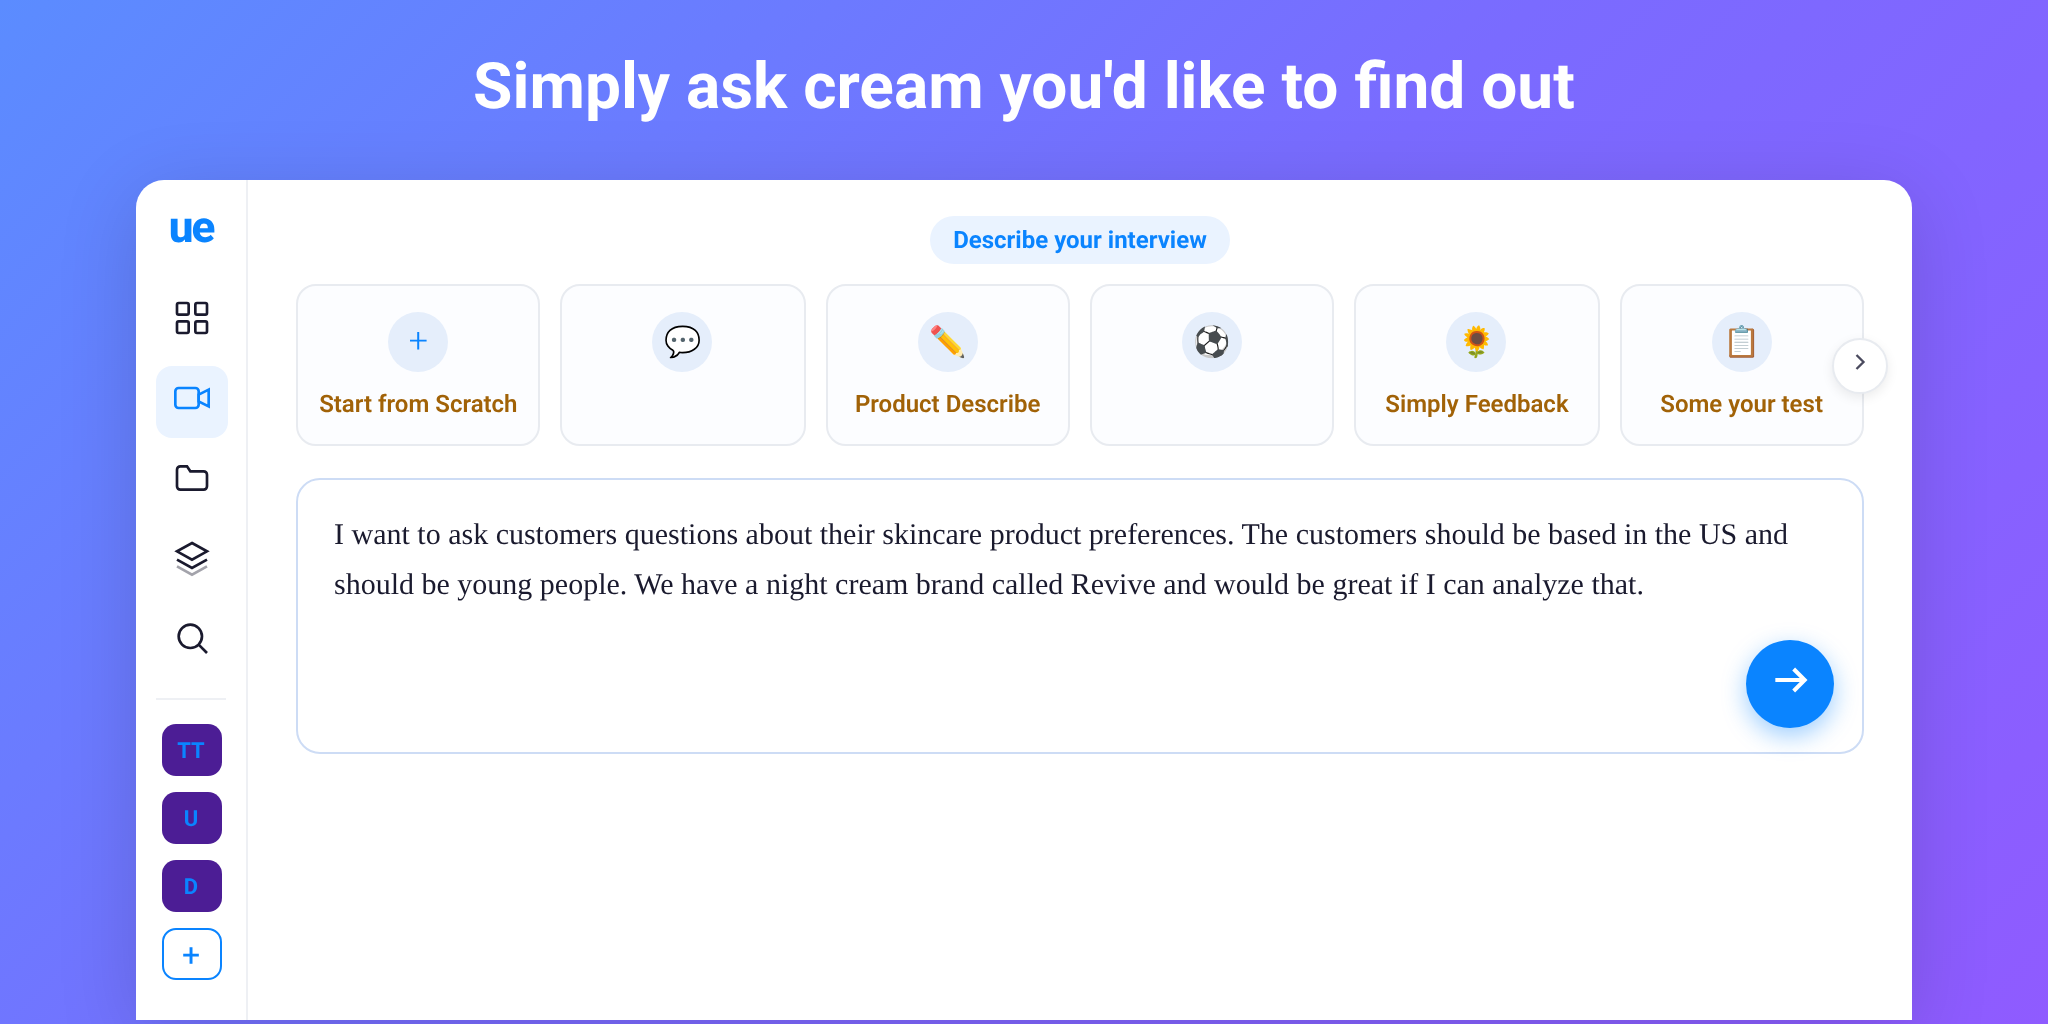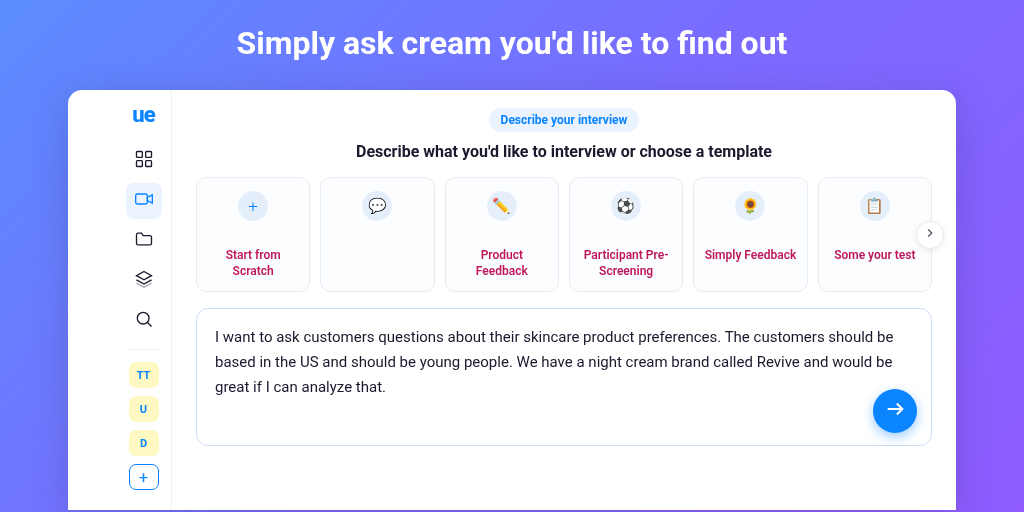--- a/index.html
+++ b/index.html
@@ -14,21 +14,20 @@
   color: #fff; font-size: 32px; font-weight: 700;
   margin-top: 24px; margin-bottom: 28px;
   text-align: center;
 }
 .app-window {
   width: 888px; background: #fff;
   border-radius: 14px 14px 0 0;
   box-shadow: 0 8px 40px rgba(0,0,0,0.15);
   display: flex; overflow: hidden;
   height: 420px;
-  padding-left: 48px;
 }
 .sidebar {
   width: 56px; border-right: 1px solid #eef0f4;
   display: flex; flex-direction: column;
   padding: 12px 0;
 }
 .sidebar-logo {
   color: #0a84ff; font-weight: 800; font-size: 22px;
   text-align: center; margin-bottom: 14px;
   letter-spacing: -1px;
@@ -39,21 +38,21 @@
   border-radius: 8px; cursor: pointer;
 }
 .sidebar-icon.active { background: #eaf3ff; }
 .sidebar-icon svg { width: 20px; height: 20px; stroke: #1a1a2e; fill: none; stroke-width: 1.6; }
 .sidebar-icon.active svg { stroke: #0a84ff; }
 .sidebar-divider {
   height: 1px; background: #eef0f4; margin: 8px 10px;
 }
 .sidebar-badge {
   width: 30px; height: 26px; margin: 4px auto;
-  border-radius: 7px; background: #fef9c3;
+  border-radius: 7px; background: #4c1d95;
   color: #0a84ff; font-size: 11px; font-weight: 700;
   display: flex; align-items: center; justify-content: center;
   cursor: pointer;
 }
 .sidebar-add {
   width: 30px; height: 26px; margin: 4px auto;
   border-radius: 7px; border: 1.5px solid #0a84ff;
   color: #0a84ff; font-size: 16px; font-weight: 400;
   display: flex; align-items: center; justify-content: center;
   cursor: pointer;
@@ -85,37 +84,38 @@
 }
 .template-card:last-child { opacity: 0.55; }
 .template-icon {
   width: 30px; height: 30px; border-radius: 50%;
   background: #e5eefb;
   display: flex; align-items: center; justify-content: center;
   font-size: 15px; margin-bottom: 8px;
 }
 .template-icon.plus { color: #0a84ff; font-size: 17px; font-weight: 300; }
 .template-label {
-  font-size: 12px; font-weight: 600; color: #be185d;
-  text-align: center; line-height: 1.35; margin-top: 18px;
+  font-size: 12px; font-weight: 600; color: #a16207;
+  text-align: center; line-height: 1.35;
 }
 .template-card:last-child .template-label { color: #8a93a5; }
 .scroll-btn {
   position: absolute; right: -12px; top: 50%; transform: translateY(-50%);
   width: 28px; height: 28px; border-radius: 50%;
   background: #fff; border: 1px solid #e8ebf0;
   box-shadow: 0 2px 6px rgba(0,0,0,0.08);
   display: flex; align-items: center; justify-content: center;
   cursor: pointer; z-index: 2;
 }
 .scroll-btn svg { width: 14px; height: 14px; stroke: #4a4a5e; fill: none; stroke-width: 2; }
 .prompt-box {
   border: 1.5px solid #cddcf5; border-radius: 12px;
   padding: 16px 18px; position: relative;
   min-height: 138px;
+  font-family: Liberation Serif, serif;
 }
 .prompt-text {
   font-size: 15px; color: #1a1a2e; line-height: 1.65;
 }
 .send-btn {
   position: absolute; right: 14px; bottom: 12px;
   width: 44px; height: 44px; border-radius: 50%;
   background: #0a84ff;
   display: flex; align-items: center; justify-content: center;
   cursor: pointer; box-shadow: 0 4px 12px rgba(10,132,255,0.4);
@@ -178,37 +178,35 @@
     <div class="sidebar-divider"></div>
 
     <div class="sidebar-badge">TT</div>
     <div class="sidebar-badge">U</div>
     <div class="sidebar-badge">D</div>
     <div class="sidebar-add">+</div>
   </div>
 
   <div class="main">
     <div class="pill">Describe your interview</div>
-    <div class="subtitle">Describe what you'd like to interview or choose a template</div>
 
     <div class="templates">
       <div class="template-card">
         <div class="template-icon plus">+</div>
         <div class="template-label">Start from Scratch</div>
       </div>
       <div class="template-card">
         <div class="template-icon">💬</div>
       </div>
       <div class="template-card">
         <div class="template-icon">✏️</div>
-        <div class="template-label">Product Feedback</div>
+        <div class="template-label">Product Describe</div>
       </div>
       <div class="template-card">
         <div class="template-icon">⚽</div>
-        <div class="template-label">Participant Pre-Screening</div>
       </div>
       <div class="template-card">
         <div class="template-icon">🌻</div>
         <div class="template-label">Simply Feedback</div>
       </div>
       <div class="template-card">
         <div class="template-icon">📋</div>
         <div class="template-label">Some your test</div>
       </div>
 

